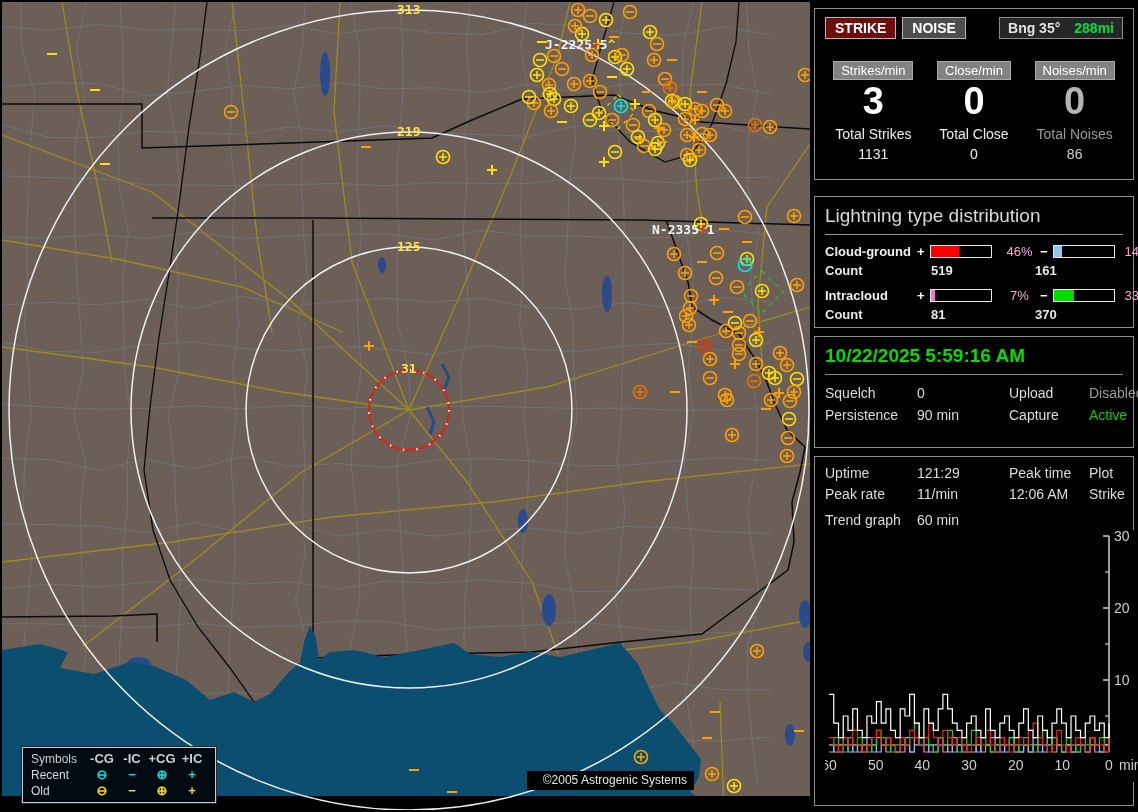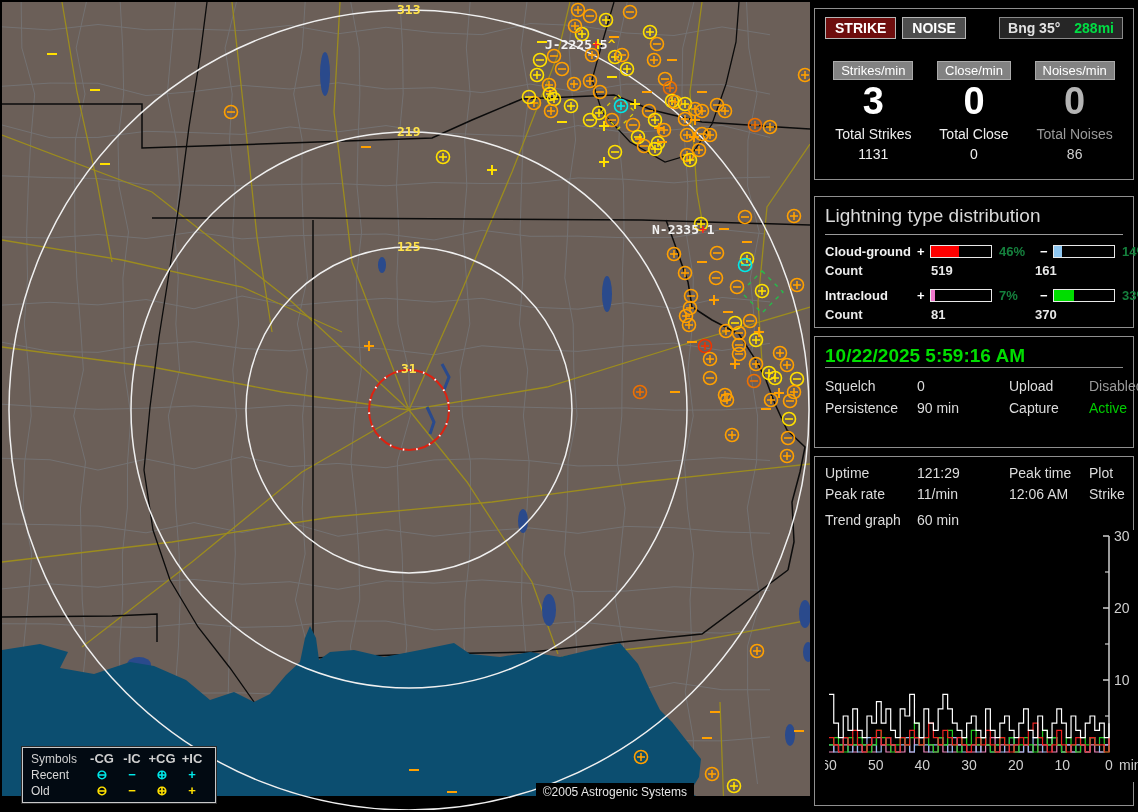--- a/index.html
+++ b/index.html
@@ -1,21 +1,21 @@
 <!DOCTYPE html>
 <html><head>
 <meta charset="utf-8">
 <style>
   html,body{margin:0;padding:0;background:#000;}
   body{width:1138px;height:812px;position:relative;overflow:hidden;
        font-family:"Liberation Sans",sans-serif;color:#e2e2e2;}
   .map-wrap{position:absolute;left:2px;top:2px;width:692px;height:808px;background:#000;}
   #map-svg{display:block;}
-  .map-copyright{position:absolute;right:0;bottom:8px;background:#000;color:#e6e6e6;
-       font-size:12px;padding:2px 7px 3px 7px;}
+  .map-copyright{position:absolute;right:0;bottom:20px;background:#000;color:#e6e6e6;
+       font-size:12px;padding:2px 7px 3px 16px;}
   
   .map-legend{position:absolute;left:20px;bottom:7px;background:#020a12;border:1px solid #c8c8c8;
        outline:1px solid #2a2a2a;padding:3px 8px 4px 8px;font-size:12px;color:#d8d8d8;
        display:flex;gap:14px;}
   .lg-left{display:grid;grid-template-columns:56px 30px 30px 30px 30px;row-gap:1px;align-items:center;}
   .lg-right{display:grid;grid-template-columns:52px 52px 52px;row-gap:1px;align-items:center;}
   .lg-hdr{color:#cfcfcf;}
   .lg-sym{text-align:center;font-weight:bold;font-size:13px;}
   .lg-age{font-weight:bold;}
   .lg-title{grid-column:1/4;white-space:nowrap;color:#cfcfcf;}
@@ -47,28 +47,28 @@
   
   .dist-title{font-size:19px;color:#d9d9d9;border-bottom:1px solid #9a9a9a;
        padding-bottom:7px;margin-bottom:9px;}
   .dist-row{display:grid;grid-template-columns:92px 13px 64px 46px 13px 64px 36px;
        align-items:center;font-size:13px;margin-bottom:2px;}
   .dist-name{font-weight:bold;color:#f0f0f0;}
   .sign{font-weight:bold;color:#fff;}
   .bar{display:inline-block;width:60px;height:11px;background:#000;border:1px solid #e8e8e8;
        position:relative;overflow:hidden;}
   .bar .fill{display:block;height:100%;}
-  .pct{font-weight:bold;color:#15803d;padding-left:5px;}
+  .pct{font-weight:normal;color:#f9a8d4;padding-left:5px;text-align:center;}
   .count-row{display:grid;grid-template-columns:92px 118px auto;font-size:13px;
        font-weight:bold;color:#e8e8e8;margin:4px 0 10px 0;}
   .count-row .cv1{padding-left:14px;}
   .count-row .cv2{padding-left:0px;}
   
   .datetime{font-size:19px;font-weight:bold;color:#00dd00;border-bottom:1px solid #8a8a8a;
-       padding-bottom:0;margin-bottom:10px;white-space:nowrap;}
+       padding-bottom:7px;margin-bottom:10px;white-space:nowrap;}
   .srow{display:grid;grid-template-columns:92px 92px 80px auto;font-size:14px;
        color:#dcdcdc;margin-bottom:6px;}
   .p4 .srow{margin-bottom:5px;}
   .trend-row{display:grid;grid-template-columns:92px auto;font-size:14px;color:#dcdcdc;
        margin-top:10px;}
   #trend-svg{display:block;margin-top:2px;}
 </style>
 </head>
 <body>
 

